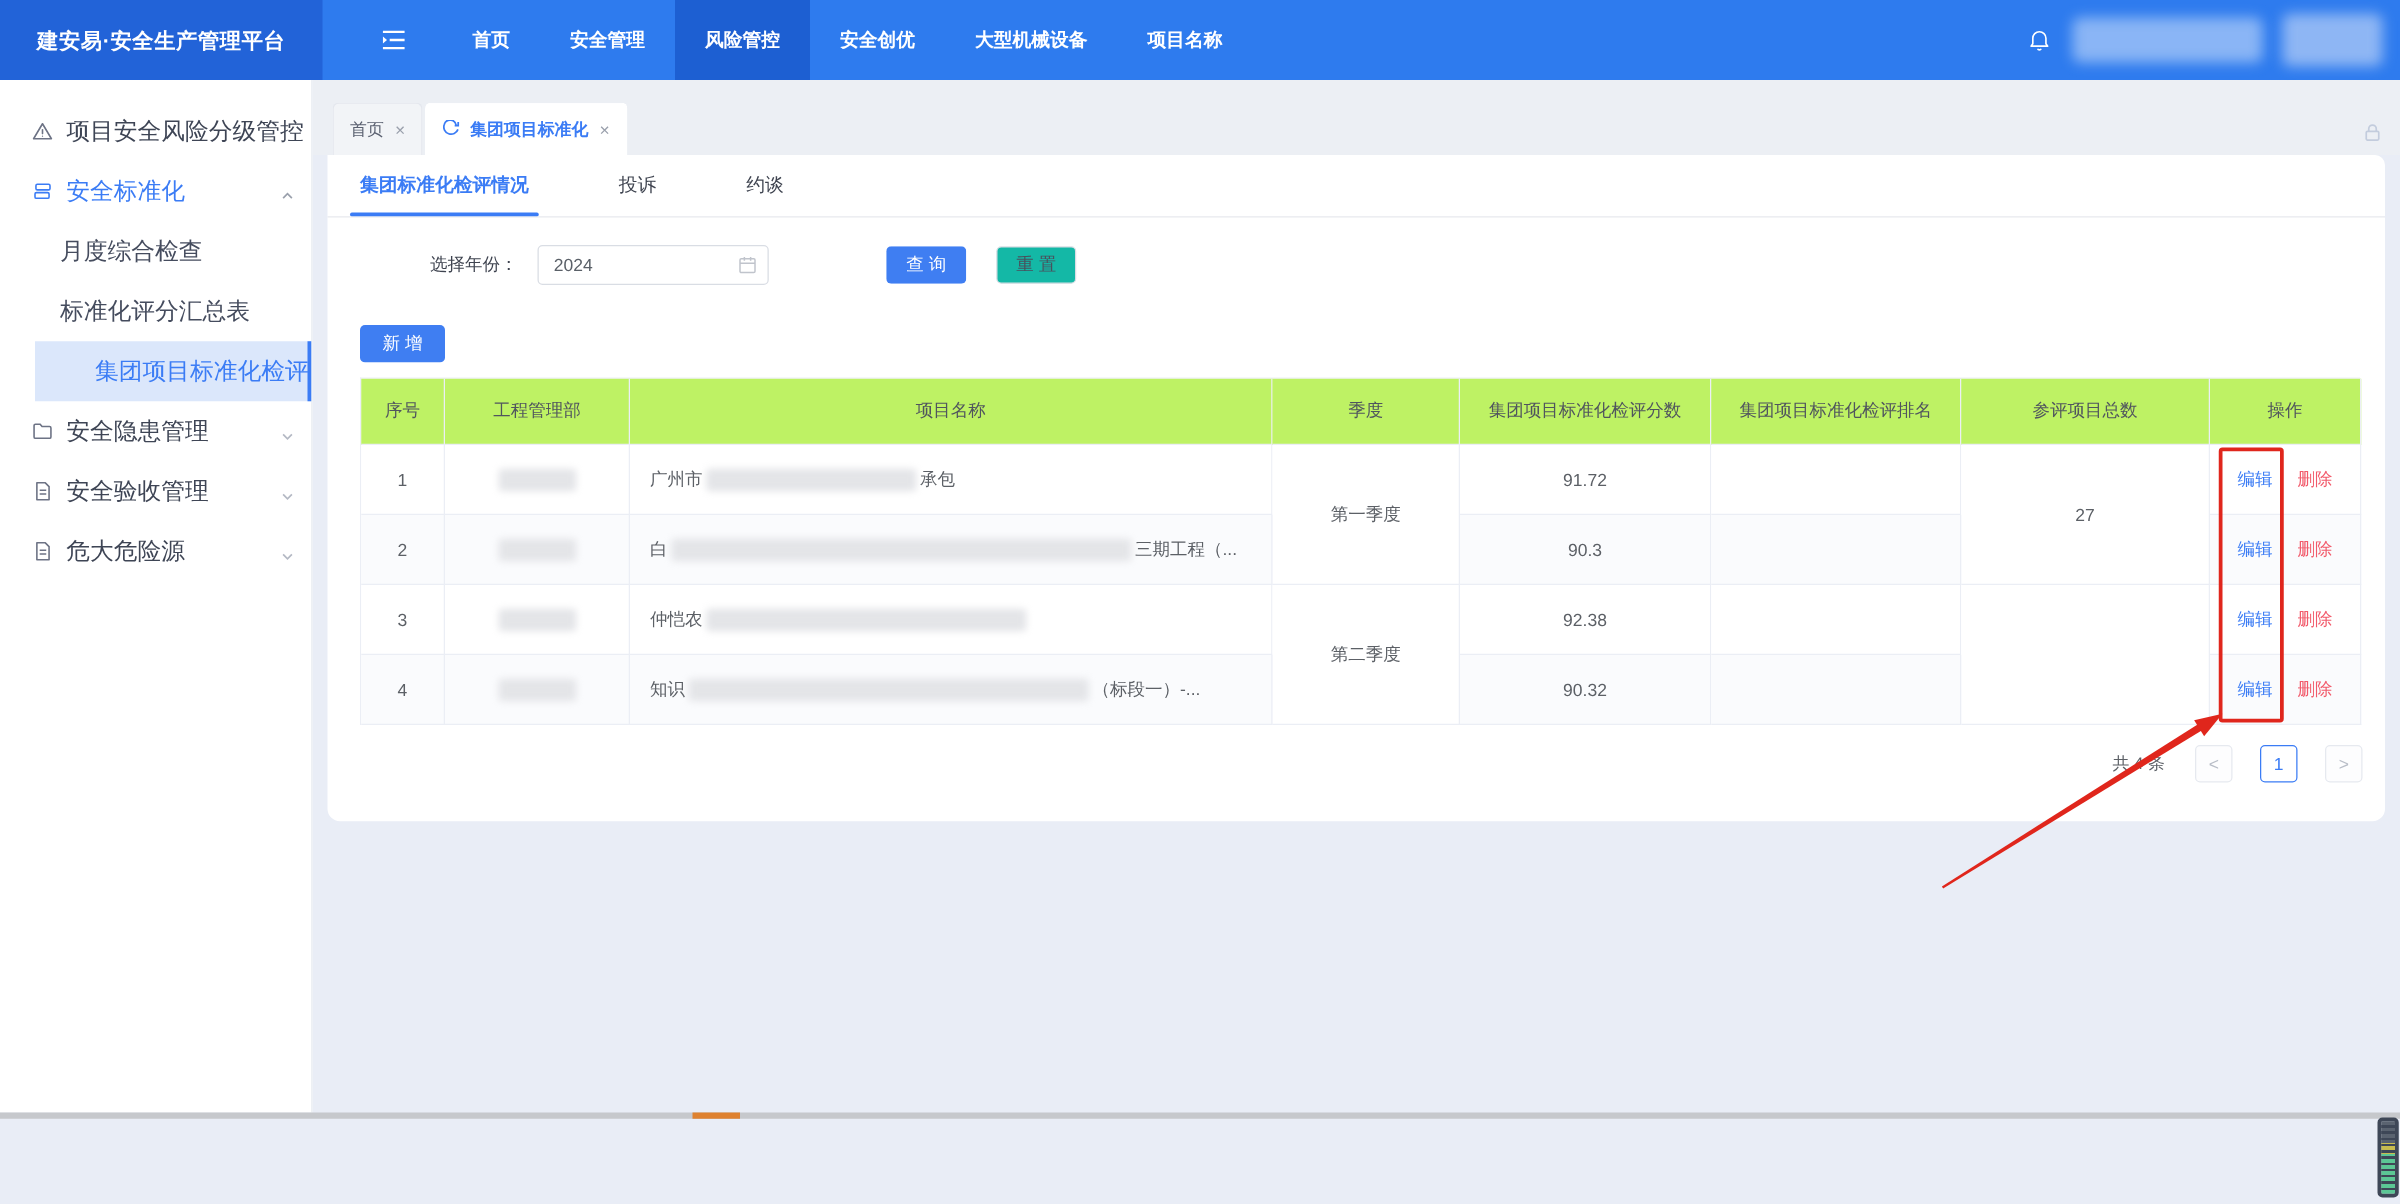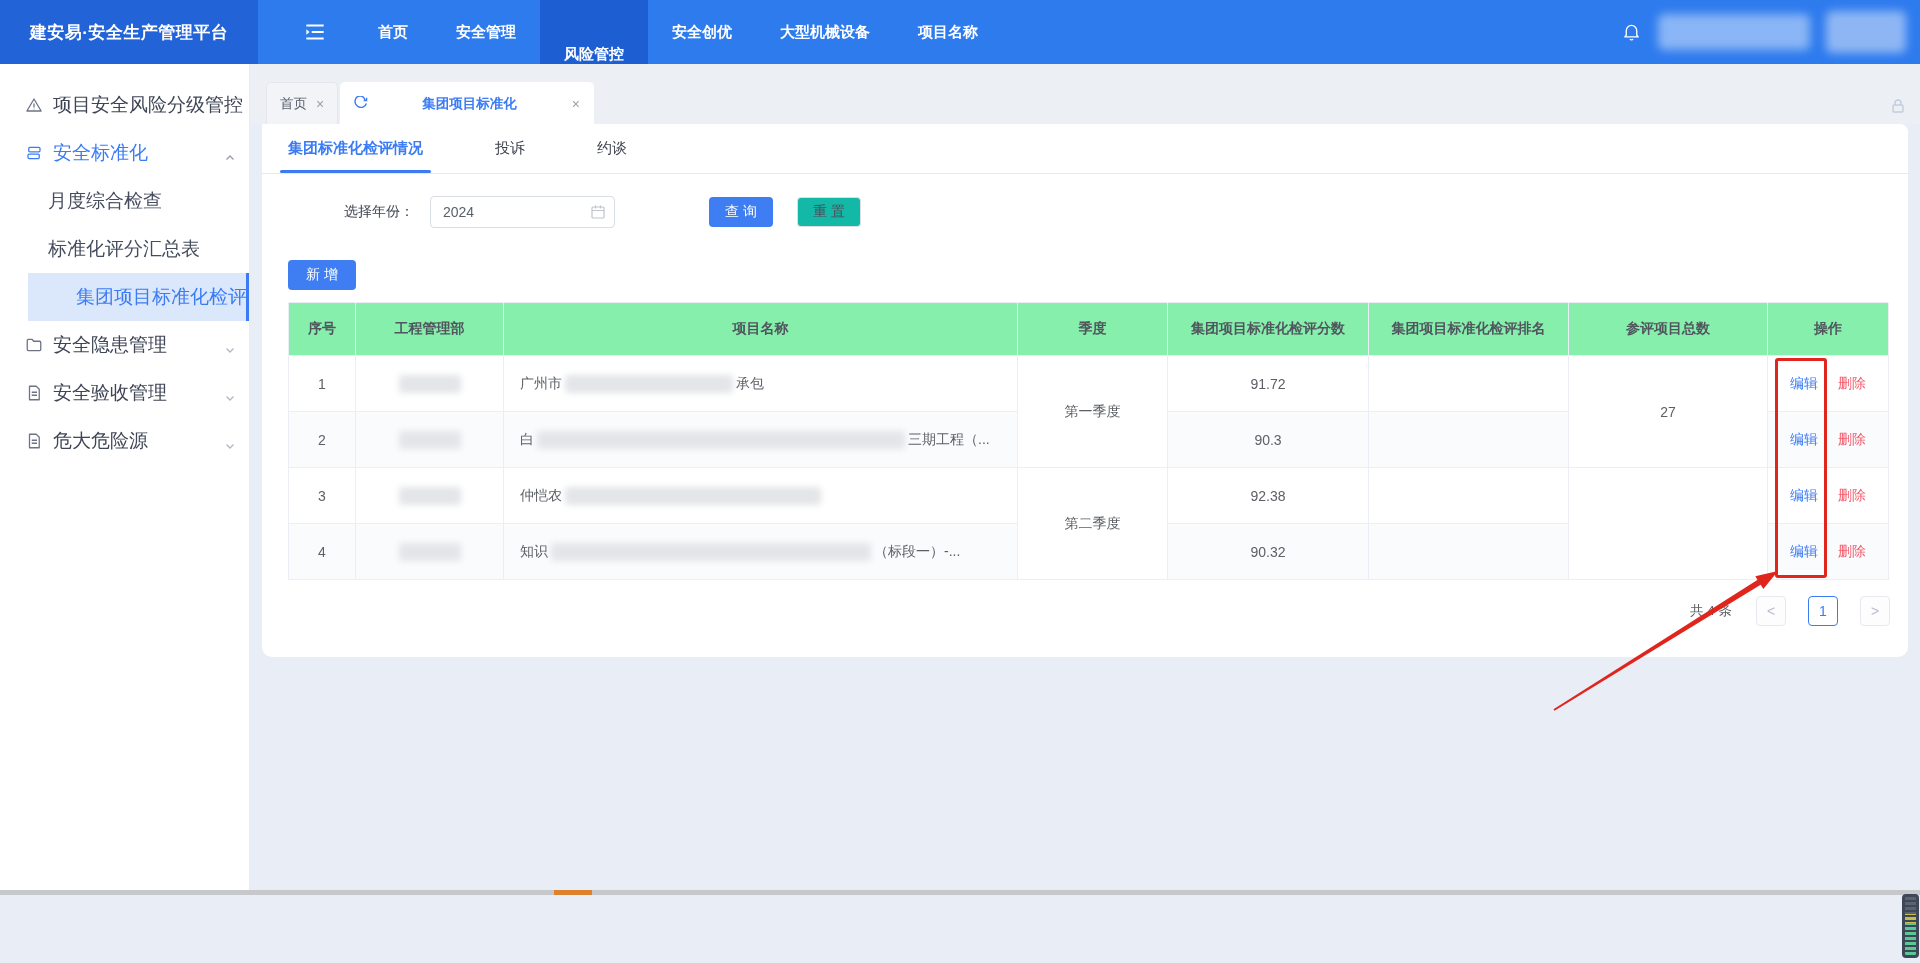--- a/index.html
+++ b/index.html
@@ -6,41 +6,41 @@
   html,body { width:1920px; height:963px; }
   body { font-family:"Liberation Sans","DejaVu Sans",sans-serif; background:#e9edf6; overflow:hidden; }
   .screen { position:relative; width:1920px; height:895px; background:#e9edf6; }
 
   
   .header { position:absolute; left:0; top:0; width:1920px; height:64px; background:#2e7bee; display:flex; align-items:stretch; z-index:10; }
   .logo { width:258px; background:#2263d8; color:#fff; font-size:17px; font-weight:bold; display:flex; align-items:center; justify-content:center; letter-spacing:.5px; }
   .hamburger { width:26px; height:26px; margin:19px 0 0 44px; cursor:pointer; }
   .nav { display:flex; align-items:stretch; margin-left:26px; }
   .nav-item { color:#fff; font-size:15px; font-weight:bold; padding:0 24px; display:flex; align-items:center; cursor:pointer; }
-  .nav-item.active { background:#1d5fd2;align-items:flex-end; }
+  .nav-item.active { background:#1d5fd2; }
   .header-right { margin-left:auto; display:flex; align-items:center; gap:16px; padding-right:14px; }
   .bell { width:21px; height:22px; }
   .hblur1 { width:152px; height:36px; background:rgba(230,239,253,.5); border-radius:6px; filter:blur(5px); }
   .hblur2 { width:80px; height:42px; background:rgba(222,232,250,.55); border-radius:6px; filter:blur(5px); }
 
   
   .sidebar { position:absolute; left:0; top:64px; width:250px; bottom:5px; background:#fff; border-right:1px solid #e8ebf1; padding-top:17px; z-index:5; }
   .mi { position:relative; height:48px; display:flex; align-items:center; padding-left:25px; font-size:19px; color:#3e4555; cursor:pointer; }
   .mi .mico { width:18px; height:18px; margin-right:10px; color:#6d7385; flex:0 0 auto; }
   .mi.parent-active { color:#3b7cf5; }
   .mi.parent-active .mico { color:#3b7cf5; }
   .mi .chev { position:absolute; right:13px; width:12px; height:12px; }
   .mi.child { padding-left:48px; color:#454c5e; }
   .mi.child.active { background:#dbe7fb; color:#3b7cf5;margin-left:28px; }
   .mi.child.active::after { content:""; position:absolute; right:0; top:0; bottom:0; width:3px; background:#3b7cf5; }
 
   
   .tabbar { position:absolute; left:250px; right:0; top:64px; height:60px; background:#eceff4; display:flex; align-items:flex-end; padding-left:16px; }
   .chip { height:42px; display:flex; align-items:center; padding:0 13px; font-size:13.5px; color:#5a6070; background:#f2f4f7; border:1px solid #e4e7ee; border-bottom:none; border-radius:5px 5px 0 0; margin-right:2px; cursor:pointer; }
-  .chip.active { background:#fff; color:#3b7cf5; font-weight:bold; border-color:#fff;gap:46px; }
+  .chip.active { background:#fff; color:#3b7cf5; font-weight:bold; border-color:#fff; }
   .chip .x { margin-left:9px; color:#9aa0ac; font-weight:normal; font-size:14px; }
   .chip .ref { width:15px; height:15px; margin-right:7px; }
   .lock { position:absolute; right:14px; bottom:10px; width:16px; height:16px; opacity:.8; cursor:pointer; }
 
   
   .card { position:absolute; left:262px; top:124px; width:1646px; height:533px; background:#fff; border-radius:0 8px 10px 10px; }
   .ctabs { height:50px; border-bottom:1px solid #e7e9ee; display:flex; align-items:stretch; padding-left:26px; }
   .ctab { position:relative; display:flex; align-items:center; font-size:15px; color:#3f4450; margin-right:72px; cursor:pointer; }
   .ctab.active { color:#3b7cf5; font-weight:bold; }
   .ctab.active::after { content:""; position:absolute; left:-8px; right:-8px; bottom:0; height:3px; background:#3b7cf5; border-radius:2px; }
@@ -52,21 +52,21 @@
   .cal { position:absolute; right:9px; top:8px; width:16px; height:16px; }
   .btn { height:30px; border-radius:4px; font-size:14px; display:flex; align-items:center; justify-content:center; cursor:pointer; border:1px solid transparent; font-family:inherit; }
   .btn-primary { background:#3f7ef2; color:#fff; width:64px; }
   .btn-plain { background:#14b8a6; color:#4a505c; border-color:#d9dde4; width:64px; margin-left:24px; }
   .btn-search { margin-left:94px; }
   .btn-add { position:absolute; top:136px; left:26px; width:68px; }
 
   
   .tbl { position:absolute; top:178px; left:26px; width:1600px; display:grid; grid-template-columns:67px 148px 514px 150px 201px 200px 199px 121px; grid-template-rows:53px 56px 56px 56px 56px; border-top:1px solid #ebeef5; border-left:1px solid #ebeef5; }
   .cell { border-right:1px solid #ebeef5; border-bottom:1px solid #ebeef5; display:flex; align-items:center; justify-content:center; font-size:14px; color:#5c6066; background:#fff; overflow:hidden; }
-  .hd { background:#86efac; color:#50555e; font-weight:bold; }
+  .hd { background:#bef264; color:#50555e; font-weight:normal; }
   .zebra { background:#fafbfd; }
   .cname { justify-content:flex-start; padding:0 16px; white-space:nowrap; }
   .span2 { grid-row:span 2; }
   .blob { background:#e4e5e8; border-radius:3px; filter:blur(3px); height:18px; flex:0 0 auto; }
   .dept-blob { width:62px; }
   .nblob { margin:0 3px; }
   .nb1{width:168px} .nb2{width:368px} .nb3{width:256px} .nb4{width:320px}
   .ops a { text-decoration:none; font-size:14px; cursor:pointer; }
   .op-edit { color:#3b7cf5; margin-right:20px; }
   .op-del { color:#f25a6b; }

